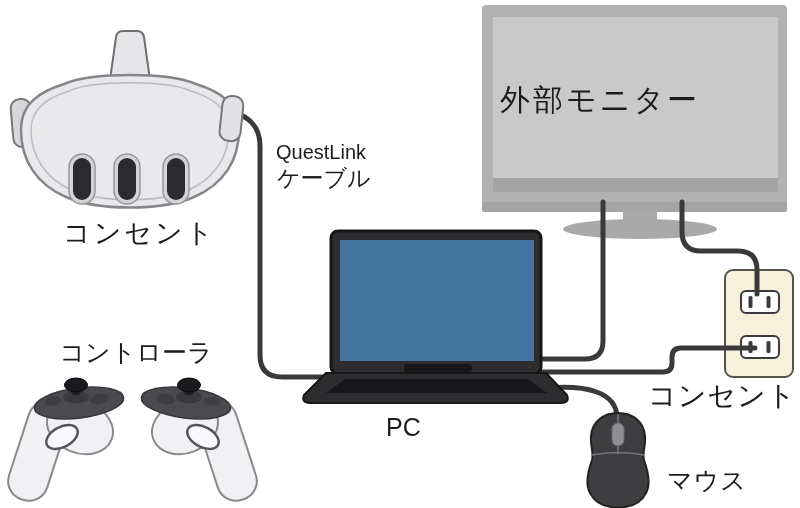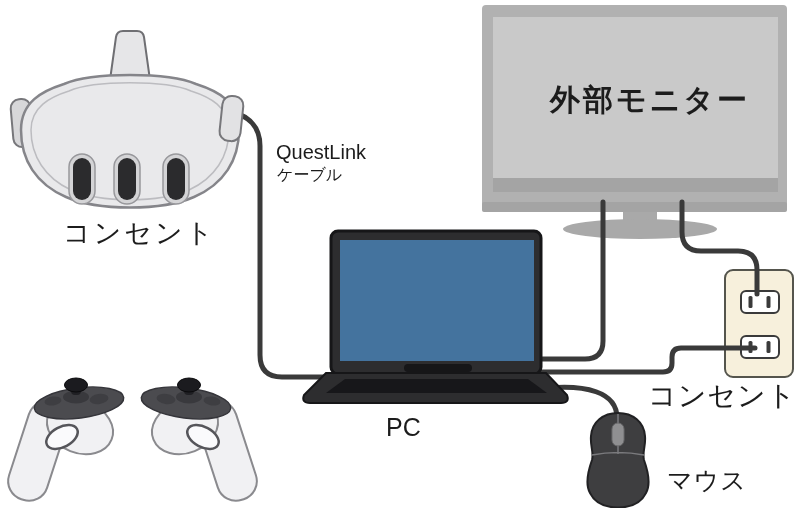--- a/index.html
+++ b/index.html
@@ -4,23 +4,23 @@
 <style>
   html,body{margin:0;padding:0;background:#fff;}
   .stage{
     position:relative;width:800px;height:508px;background:#ffffff;
     font-family:"Liberation Sans","DejaVu Sans",sans-serif;overflow:hidden;
   }
   .stage svg{position:absolute;left:0;top:0;}
   .lbl{position:absolute;color:#1c1c1c;white-space:nowrap;line-height:1.1;}
   .lbl-headset{left:63px;top:219px;width:142px;text-align:center;font-size:27px;letter-spacing:3px;}
   .lbl-questlink1{left:276px;top:141px;font-size:20px;text-align:right;}
-  .lbl-questlink2{left:277px;top:166px;font-size:16px;}
+  .lbl-questlink2{left:277px;top:166px;font-size:23px;}
   .lbl-controllers{left:52px;top:339px;width:168px;text-align:center;font-size:25px;}
-  .lbl-monitor{left:500px;top:83px;width:300px;text-align:center;font-size:30px;font-weight:700;letter-spacing:3px;}
+  .lbl-monitor{left:500px;top:83px;width:300px;text-align:left;font-size:30px;font-weight:400;letter-spacing:3px;}
   .lbl-pc{left:386px;top:414px;width:102px;font-size:25px;}
   .lbl-outlet{left:648px;top:381px;width:152px;font-size:28px;letter-spacing:1px;}
   .lbl-mouse{left:667px;top:467px;font-size:25px;letter-spacing:1px;}
 </style>
 </head>
 <body>
 
 <div class="stage">
 <svg width="800" height="508" viewBox="0 0 800 508">
 
@@ -90,17 +90,18 @@
   <g>
     <path d="M 618 413 C 603 413 592 422 591 436 C 590 446 594 452 592 460 C 587 474 586 486 590 493 C 595 503 605 507.5 618 507.5 C 631 507.5 641 503 646 493 C 650 486 649 474 644 460 C 642 452 646 446 645 436 C 644 422 633 413 618 413 Z" fill="#3e3e40" stroke="#212123" stroke-width="2"></path>
     <path d="M 618 414 L 618 424 M 618 446 L 618 454 M 592 455 Q 618 450 644 455" fill="none" stroke="#7a7a7d" stroke-width="1.5"></path>
     <rect x="612" y="423" width="12" height="23" rx="6" fill="#8f8f91" stroke="#6a6a6c" stroke-width="1"></rect>
   </g>
 </svg>
 
   <div class="lbl lbl-headset">コンセント</div>
   <div class="lbl lbl-questlink1">QuestLink</div>
   <div class="lbl lbl-questlink2">ケーブル</div>
+  <div class="lbl lbl-controllers">コントローラ</div>
   <div class="lbl lbl-monitor">外部モニター</div>
   <div class="lbl lbl-pc">PC</div>
   <div class="lbl lbl-outlet">コンセント</div>
   <div class="lbl lbl-mouse">マウス</div>
 </div>
 
 </body></html>

